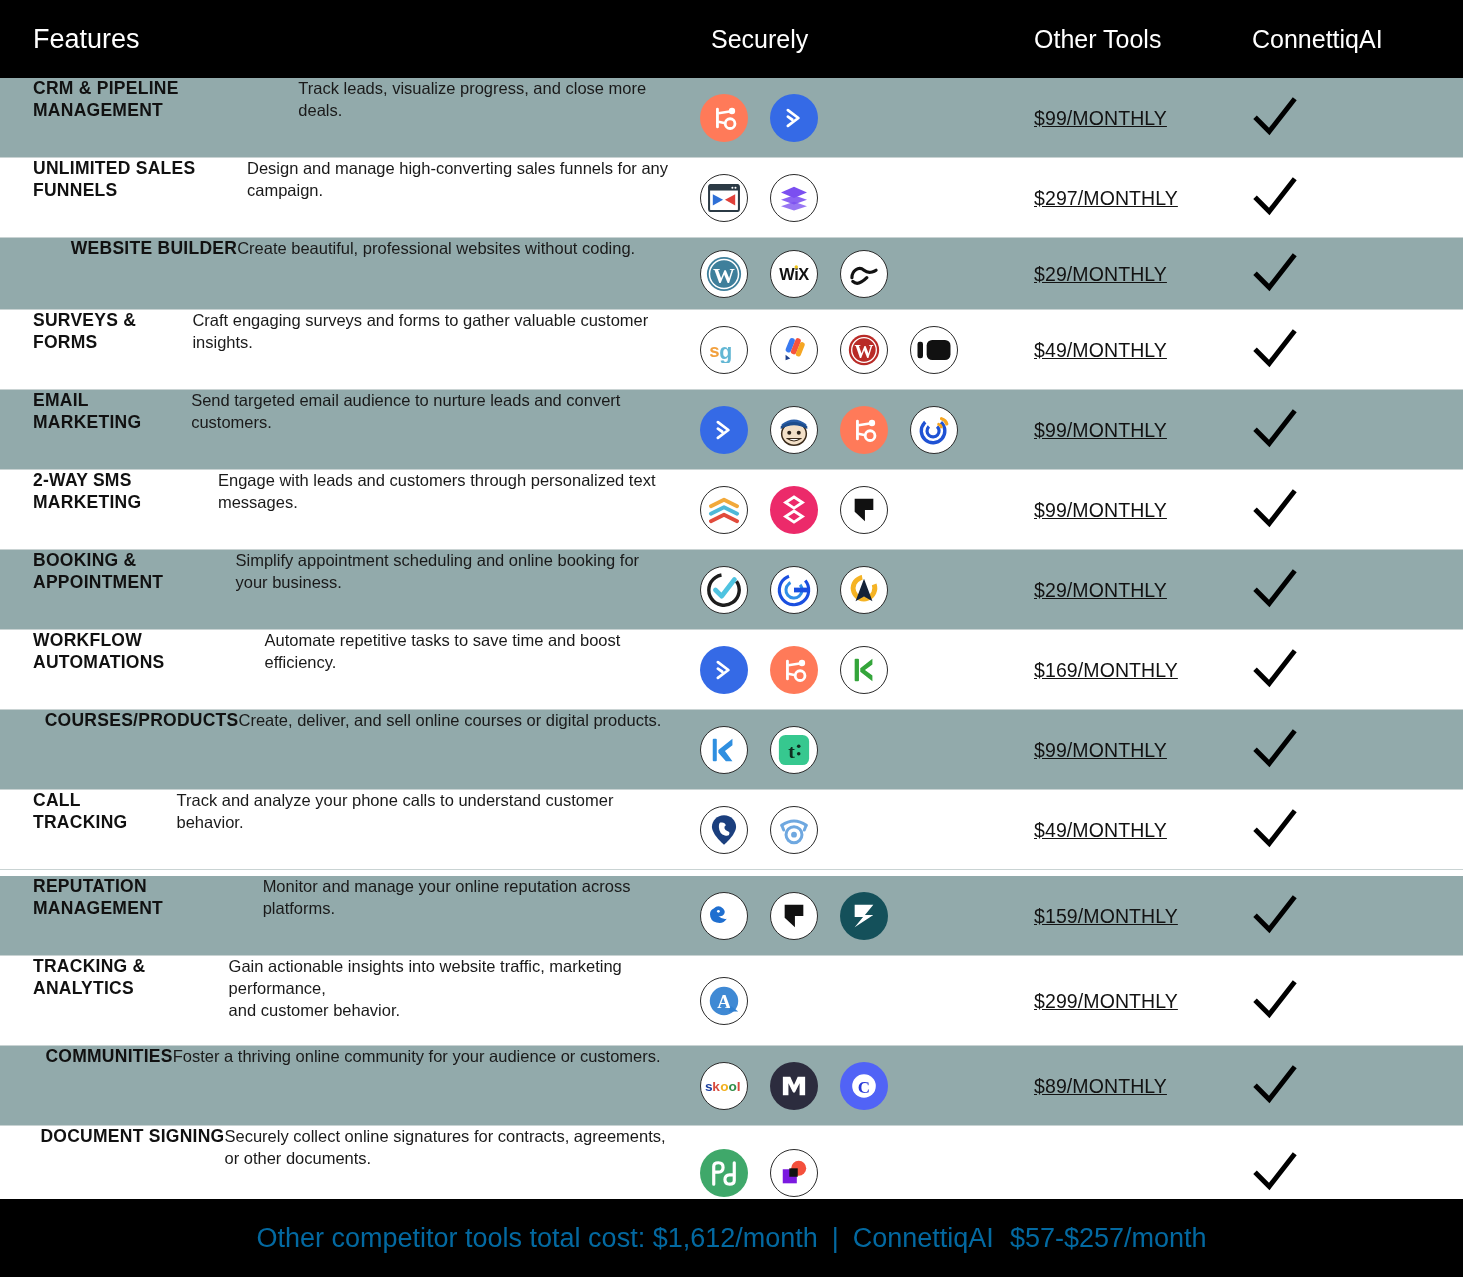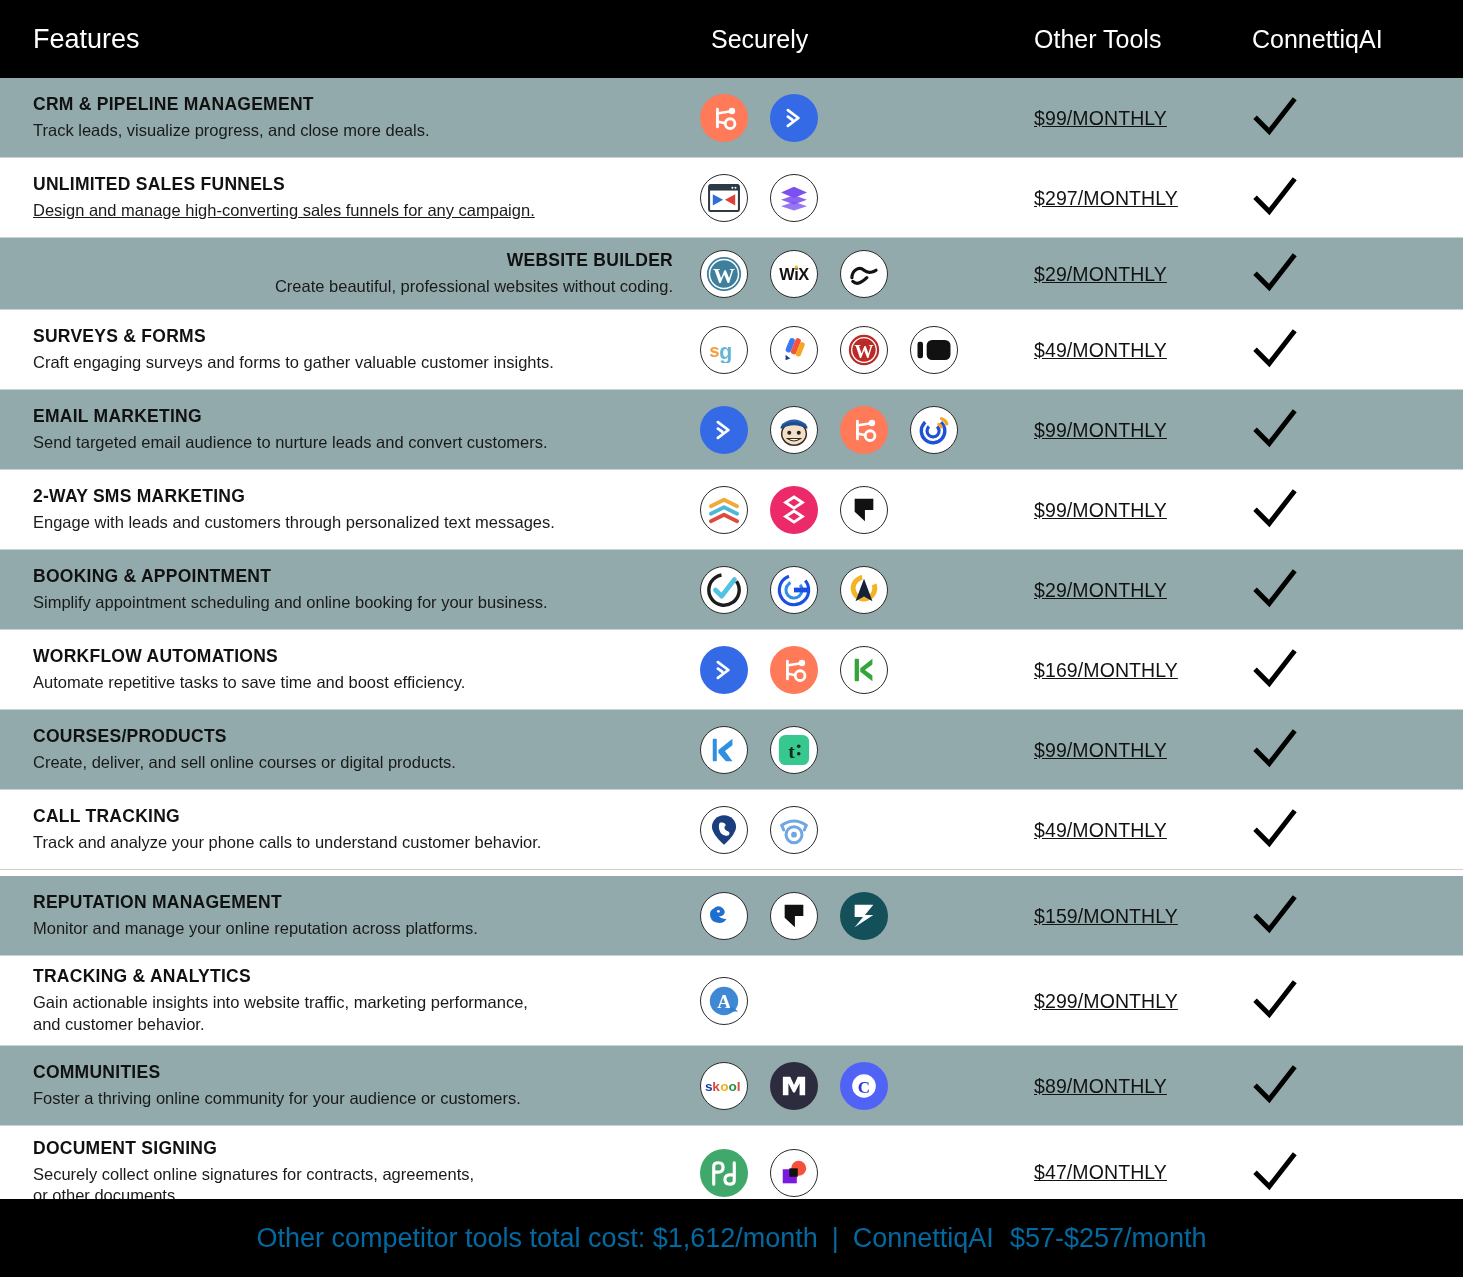--- a/index.html
+++ b/index.html
@@ -24,21 +24,21 @@
 
   
   .row{
     position:relative; display:flex; align-items:center;
     width:1463px; background:#fff;
   }
   .row.alt{ background:#92aaab; }
   .row .sep{ position:absolute; left:0; bottom:0; width:100%; height:1px; background:#c9d3d3; }
 
   .cell-feature{ position:absolute; left:33px; top:0; width:640px; height:100%;
-                 display:flex; flex-direction:column; justify-content:center; }
+                 display:flex; flex-direction:row; justify-content:center; }
   .feat-title{ font-size:17.5px; font-weight:700; letter-spacing:.015em;
                color:#111; line-height:1.25; margin-bottom:4px; }
   .feat-desc { font-size:16.5px; font-weight:400; color:#1a1a1a; line-height:1.33; }
 
   .cell-icons{ position:absolute; left:700px; top:0; height:100%; width:320px;
                display:flex; align-items:center; gap:0px; }
   .cell-price{ position:absolute; left:1034px; top:0; height:100%; width:210px;
                display:flex; align-items:center; }
   .price{ font-size:19.5px; color:#131313; letter-spacing:.005em; white-space:nowrap;text-decoration:underline; }
   .cell-check{ position:absolute; left:1252px; top:0; height:100%; width:160px;
@@ -112,21 +112,21 @@
         <div class="cell-check">
           <svg class="check" viewBox="0 0 48 48">
             <path d="M5 25 L18 38 L43 6" fill="none" stroke="#000000" stroke-width="5.2" stroke-linecap="square" stroke-linejoin="miter"></path>
           </svg>
         </div>
         <div class="sep"></div>
       </div>
       <div class="row" style="height: 80px;">
         <div class="cell-feature">
           <div class="feat-title">UNLIMITED SALES FUNNELS</div>
-          <div class="feat-desc" style="white-space: pre-line; text-decoration: underline;">Design and manage high-converting sales funnels for any campaign.</div>
+          <div class="feat-desc" style="white-space: pre-line;">Design and manage high-converting sales funnels for any campaign.</div>
         </div>
         <div class="cell-icons">
           <div class="logo ring">
             <svg width="32" height="28" viewBox="0 0 34 30">
               <rect x="1" y="1" width="32" height="28" rx="2" fill="#fff" stroke="#2b3a45" stroke-width="2.2"></rect>
               <rect x="1" y="1" width="32" height="6" fill="#2b3a45"></rect>
               <circle cx="26" cy="4" r="1.1" fill="#fff"></circle>
               <circle cx="29.3" cy="4" r="1.1" fill="#fff"></circle>
               <path d="M5 11 L16 17 L5 23 Z" fill="#2e6fd6"></path>
               <path d="M29 11 L18 17 L29 23 Z" fill="#e0403a"></path>
@@ -585,23 +585,20 @@
             </svg>
           </div>
           <div class="logo ring">
             <svg width="30" height="30" viewBox="0 0 32 32">
               <circle cx="21" cy="11" r="8" fill="#f4503c"></circle>
               <rect x="4" y="12" width="15" height="15" fill="#7b19e0"></rect>
               <rect x="11" y="11" width="9" height="9" fill="#111"></rect>
             </svg>
           </div>
         </div>
-        <div class="cell-price">
-          <span class="price">$47/MONTHLY</span>
-        </div>
         <div class="cell-check">
           <svg class="check" viewBox="0 0 48 48">
             <path d="M5 25 L18 38 L43 6" fill="none" stroke="#000000" stroke-width="5.2" stroke-linecap="square" stroke-linejoin="miter"></path>
           </svg>
         </div>
         <div class="sep"></div>
       </div>
     </div>
 
   <div class="tfoot">

